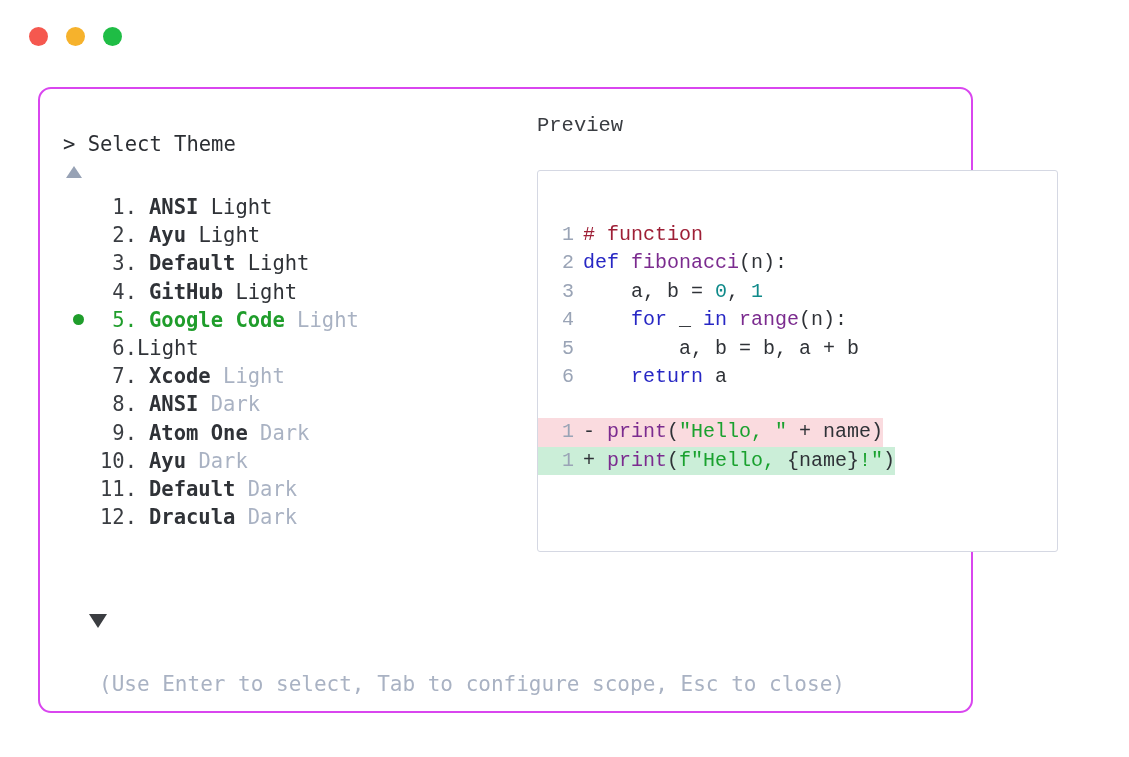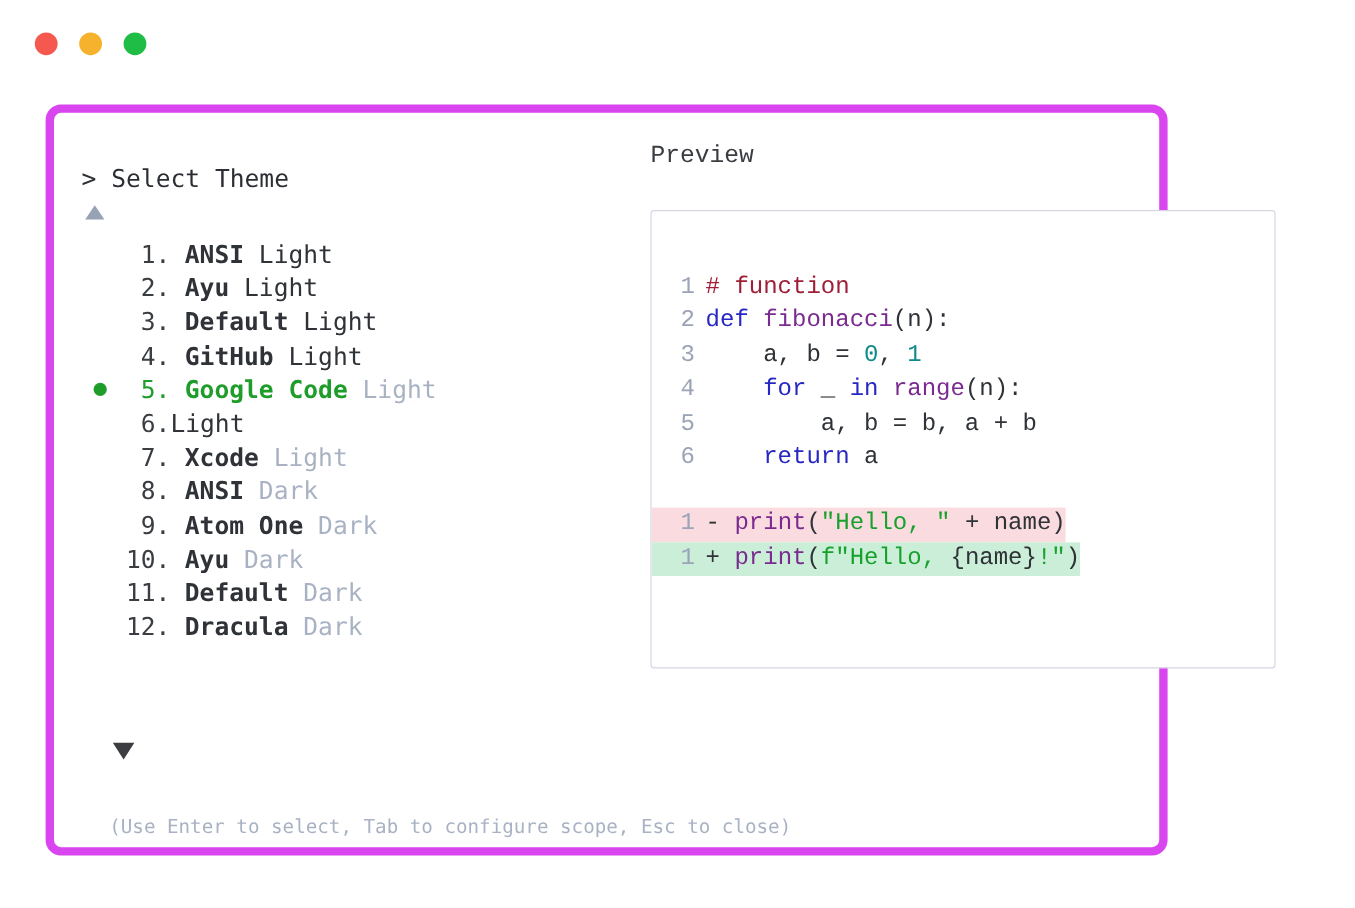--- a/index.html
+++ b/index.html
@@ -43,21 +43,21 @@
 
   
   .card {
     position: absolute;
     left: 38px;
     top: 87px;
     width: 935px;
     height: 626px;
     box-sizing: border-box;
     background: #ffffff;
-    border: 7px solid #d946ef;
+    border: 2px solid #d946ef;
     border-radius: 13px;
   }
 
   
   .cols {
     position: absolute;
     left: 0; top: 0;
     width: 100%;
     height: 100%;
     box-sizing: border-box;
@@ -205,23 +205,23 @@
   .tk-keyword  { color: #2727c4; font-weight: 500; }
   .tk-fn       { color: #7b2b8f; }
   .tk-num      { color: #0f8a8a; }
   .tk-string   { color: #19a12e; }
   .tk-plain    { color: #2f3237; }
   .tk-punct    { color: #2f3237; }
 
   
   .footer-hint {
     position: absolute;
-    left: 23px;
+    left: 36px;
     top: 540px;
-    font-size: 16px;
+    font-size: 21px;
     line-height: 26px;
     color: #a9b2c3;
     white-space: pre;
   }
   .arrow-down-wrap {
     position: absolute;
     left: 26px;
     top: 497px;
   }
 </style>

